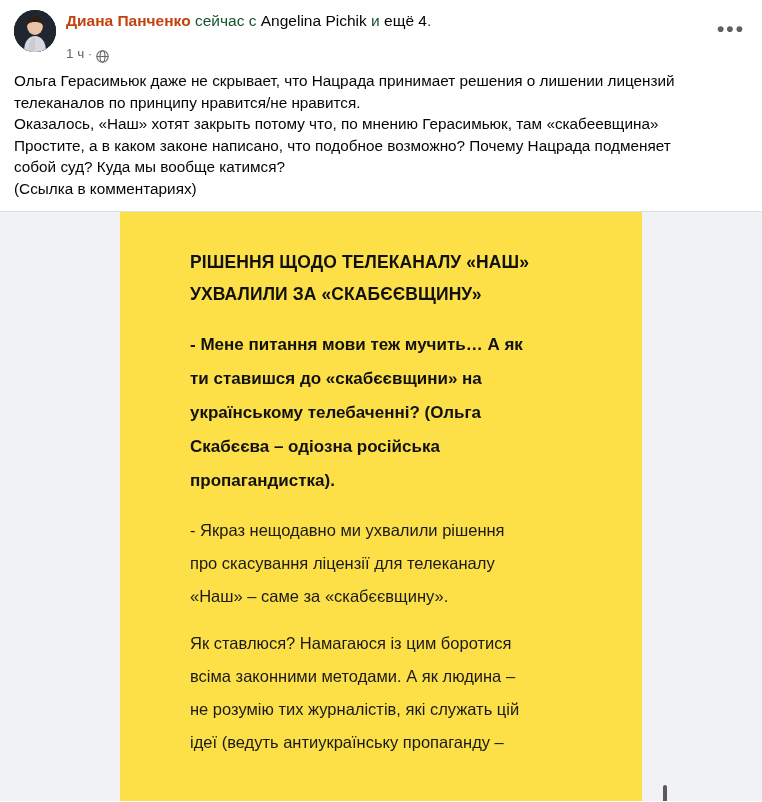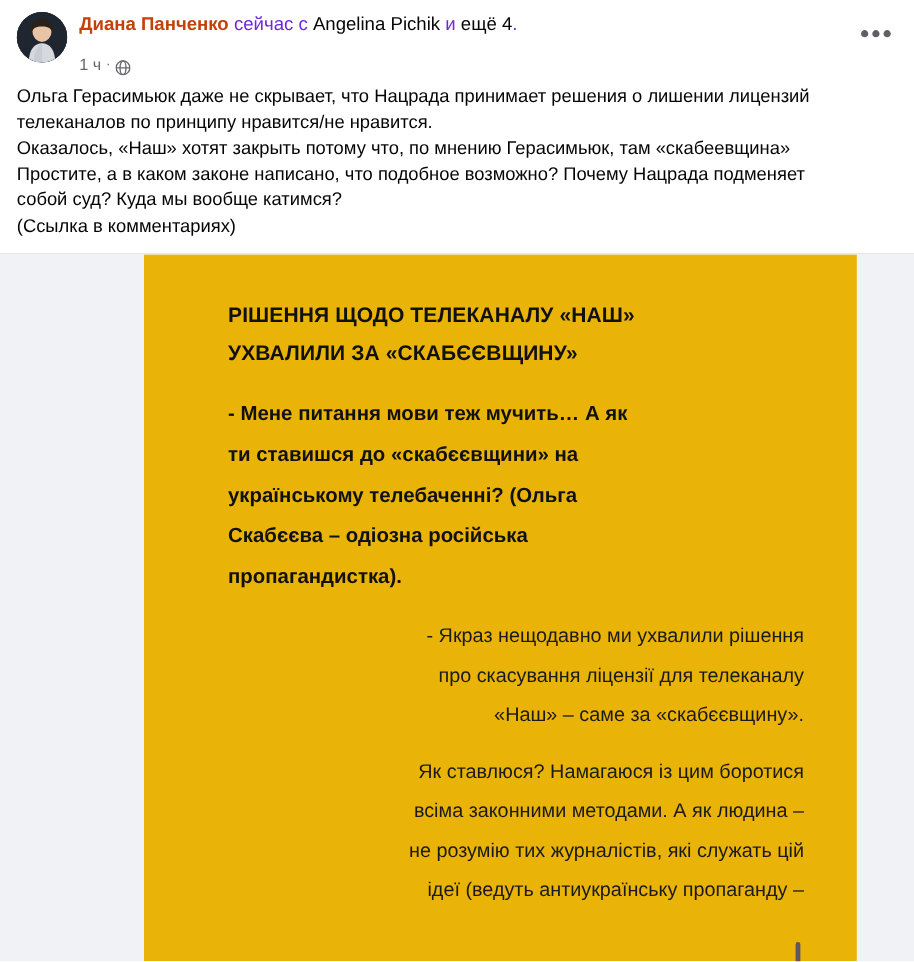--- a/index.html
+++ b/index.html
@@ -51,21 +51,21 @@
   }
   .byline .name {
     color: #c2410c;
     font-weight: bold;
   }
   .byline .link {
     color: #050505;
     font-weight: normal;
   }
   .byline .plain {
-    color: #6d28d9;
+    color: #14532d;
     font-weight: normal;
   }
   .meta {
     display: flex;
     align-items: center;
     font-size: 13.5px;
     color: #65676b;
     margin-top: 15px;
     line-height: 16px;
   }
@@ -115,23 +115,23 @@
     position: relative;
     width: 762px;
     height: 589px;
     background: #f0f2f5;
     overflow: hidden;
   }
   .article-card {
     position: absolute;
     left: 120px;
     top: 0;
-    width: 594px;
+    width: 522px;
     height: 589px;
-    background: #eab308;
+    background: #fde047;
     padding: 34px 44px 0 70px;
     overflow: hidden;
   }
   .article-title {
     font-size: 17.5px;
     font-weight: bold;
     line-height: 32px;
     color: #111111;
     letter-spacing: 0.1px;
     margin: 0 0 18px 0;
@@ -141,21 +141,20 @@
     font-weight: bold;
     line-height: 34px;
     color: #111111;
     margin: 0 0 16px 0;
   }
   .article-p {
     font-size: 16.5px;
     line-height: 33px;
     color: #1a1a1a;
     margin: 0 0 14px 0;
-    text-align: right;
   }
   .article-p em { font-style: italic; }
   .scroll-mark {
     position: absolute;
     left: 663px;
     top: 573px;
     width: 4px;
     height: 52px;
     background: #5a5a5a;
     border-radius: 2px;

